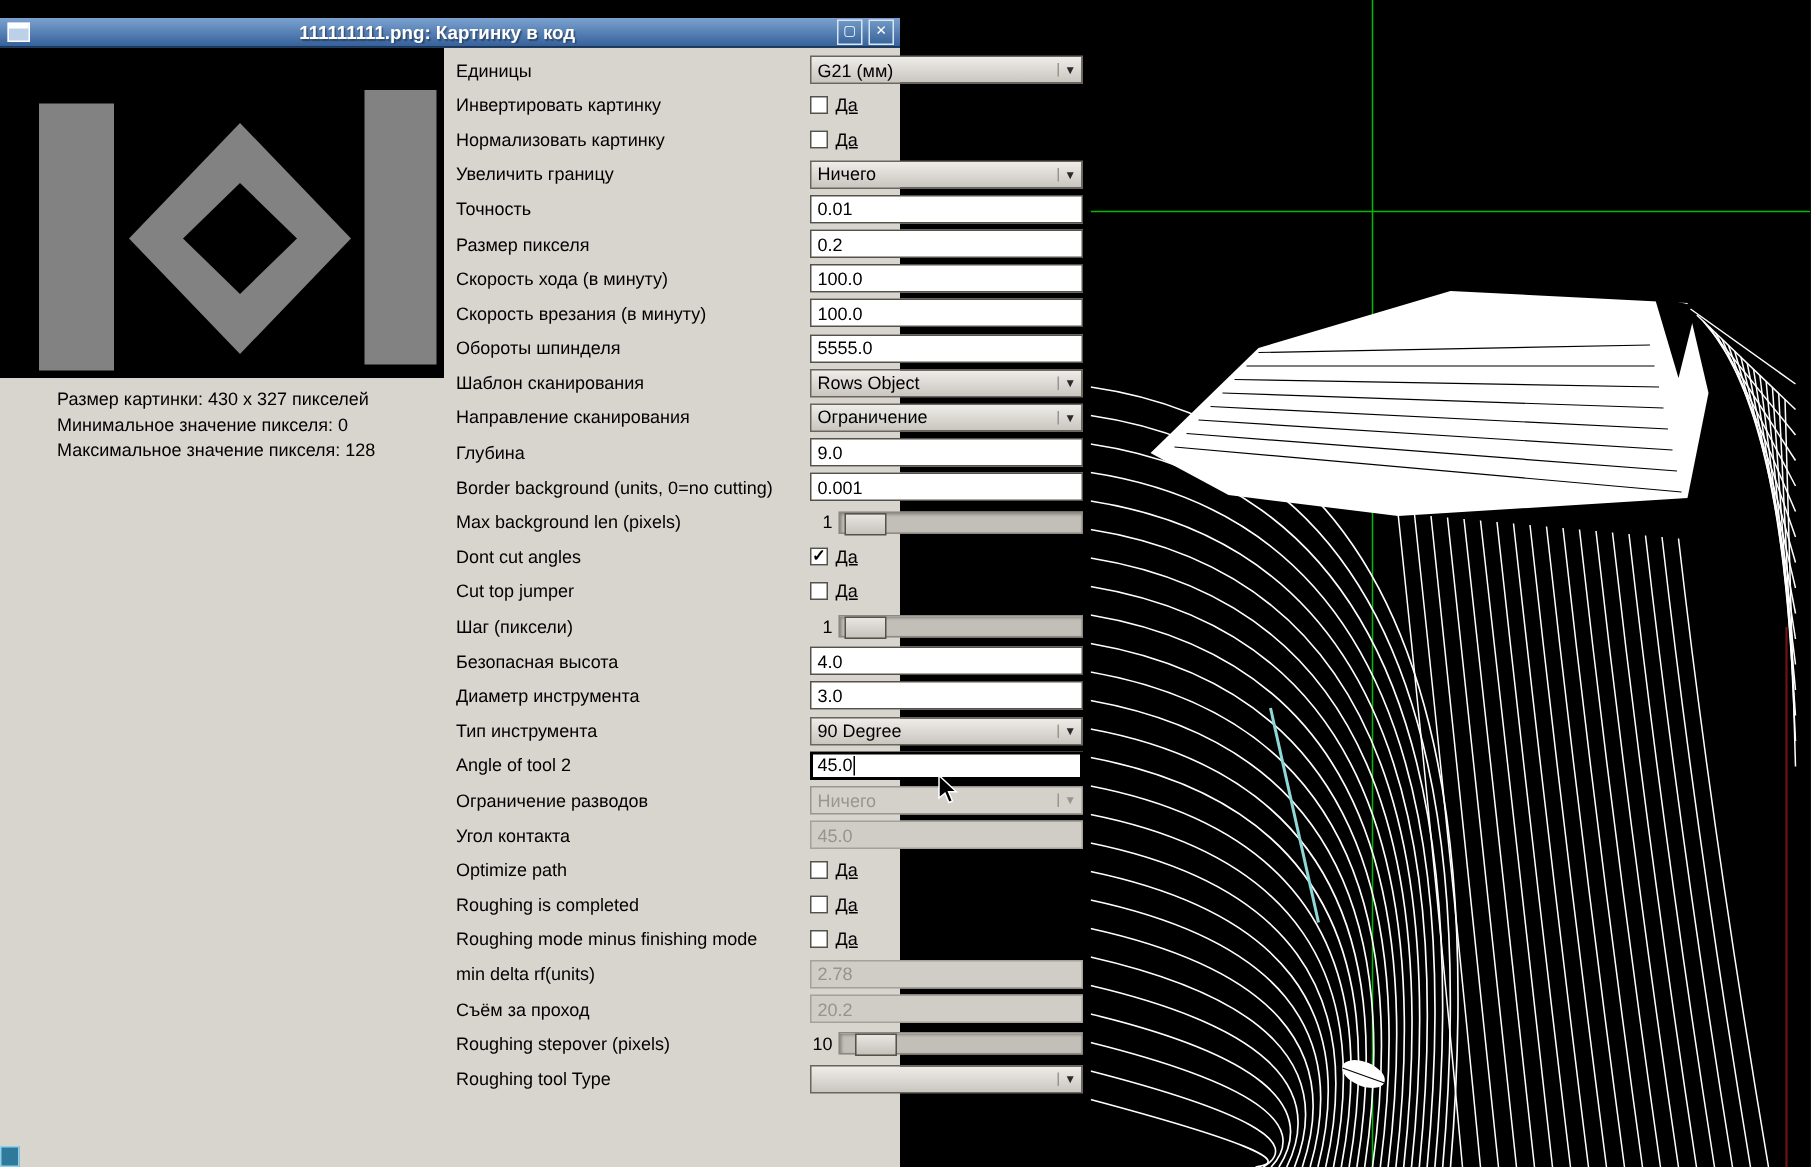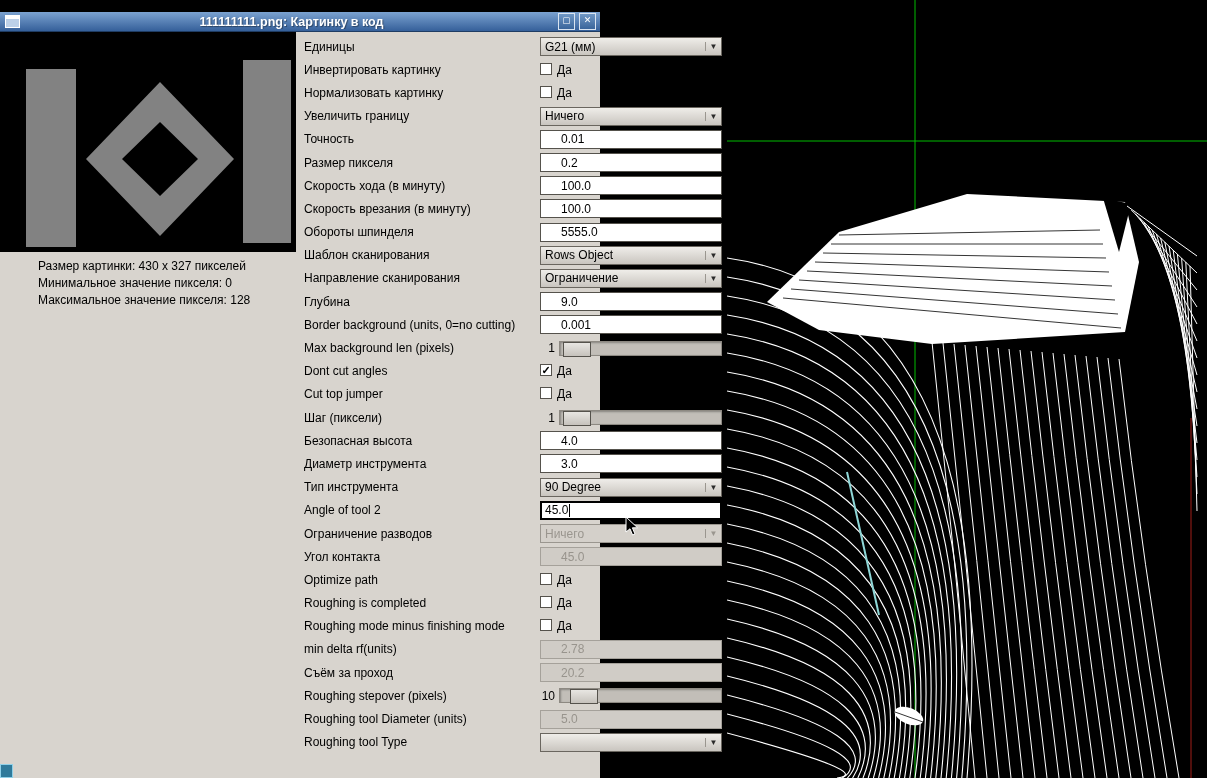--- a/index.html
+++ b/index.html
@@ -23,38 +23,38 @@
   .wbody{position:absolute;top:20px;left:0;right:0;bottom:0;background:#d8d4ce;}
 
   
   .preview{position:absolute;left:0;top:0;width:296px;height:220px;background:#000;}
   .info{position:absolute;left:38px;top:226px;line-height:17px;font-size:12px;}
 
   
   .form{position:absolute;left:296px;top:3px;width:431px;bottom:0;overflow:hidden;}
   .row{display:flex;align-items:center;height:23.2px;padding-left:8px;padding-right:5px;box-sizing:border-box;}
   .lbl{flex:1;white-space:nowrap;overflow:hidden;}
-  .fld{width:182px;flex:0 0 auto;display:flex;align-items:flex-start;}
+  .fld{width:182px;flex:0 0 auto;display:flex;align-items:center;}
 
   .sel{width:100%;height:19px;box-sizing:border-box;border:1px solid #6a665f;
        background:linear-gradient(#efede9,#c9c5bf);display:flex;align-items:center;}
   .sel .st{flex:1;padding-left:4px;white-space:nowrap;overflow:hidden;}
   .sel .sa{width:15px;flex:0 0 auto;text-align:center;font-size:8px;color:#2a2a2a;border-left:1px solid #9a968f;}
   .sel.dis{background:#d4d0ca;border-color:#9a968f;}
   .sel.dis .st,.sel.dis .sa{color:#9a968f;}
 
   .txt{width:100%;height:19px;box-sizing:border-box;border:1px solid #55524c;background:#fff;
-       display:flex;align-items:center;padding-left:20px;white-space:nowrap;overflow:hidden;}
+       display:flex;align-items:center;padding-left:4px;white-space:nowrap;overflow:hidden;}
   .txt.dis{background:#d0ccc6;color:#98948d;border-color:#a5a19a;}
   .txt.focus{border:2px solid #000;padding-left:3px;}
   .caret{display:inline-block;width:1px;height:13px;background:#000;margin-left:1px;}
 
   .cb{width:12px;height:12px;box-sizing:border-box;border:1px solid #55524c;background:#fff;
       margin-right:5px;font-size:11px;line-height:10px;text-align:center;font-weight:bold;flex:0 0 auto;}
-  .cbl{white-space:nowrap;}
+  .cbl{white-space:nowrap;text-decoration:underline;}
 
   .sliderw{display:flex;align-items:center;width:100%;}
   .snum{width:15px;text-align:right;margin-right:4px;flex:0 0 auto;}
   .groove{flex:1;height:15px;position:relative;background:#c2beb8;border:1px solid #8d8982;
           box-sizing:border-box;box-shadow:inset 1px 1px 2px rgba(0,0,0,.3);}
   .handle{position:absolute;top:0;width:26px;height:13px;background:linear-gradient(#e8e6e2,#c6c2bc);
           border:1px solid #55524c;}
 
   .cursor{position:absolute;left:625px;top:516px;z-index:30;pointer-events:none;}
   .task{position:absolute;left:0;top:764px;width:13px;height:14px;background:#2f7a9b;
@@ -405,28 +405,20 @@
             <div class="fld">
               <div class="sliderw">
                 <span class="snum">10</span>
                 <div class="groove">
                   <div class="handle" style="left: 6%;"></div>
                 </div>
               </div>
             </div>
           </div>
           <div class="row">
-            <div class="lbl">Roughing tool Diameter (units)</div>
-            <div class="fld">
-              <div class="txt dis">
-                <span>5.0</span>
-              </div>
-            </div>
-          </div>
-          <div class="row">
             <div class="lbl">Roughing tool Type</div>
             <div class="fld">
               <div class="sel">
                 <span class="st"></span>
                 <span class="sa">▼</span>
               </div>
             </div>
           </div>
         </div>
     </div>

